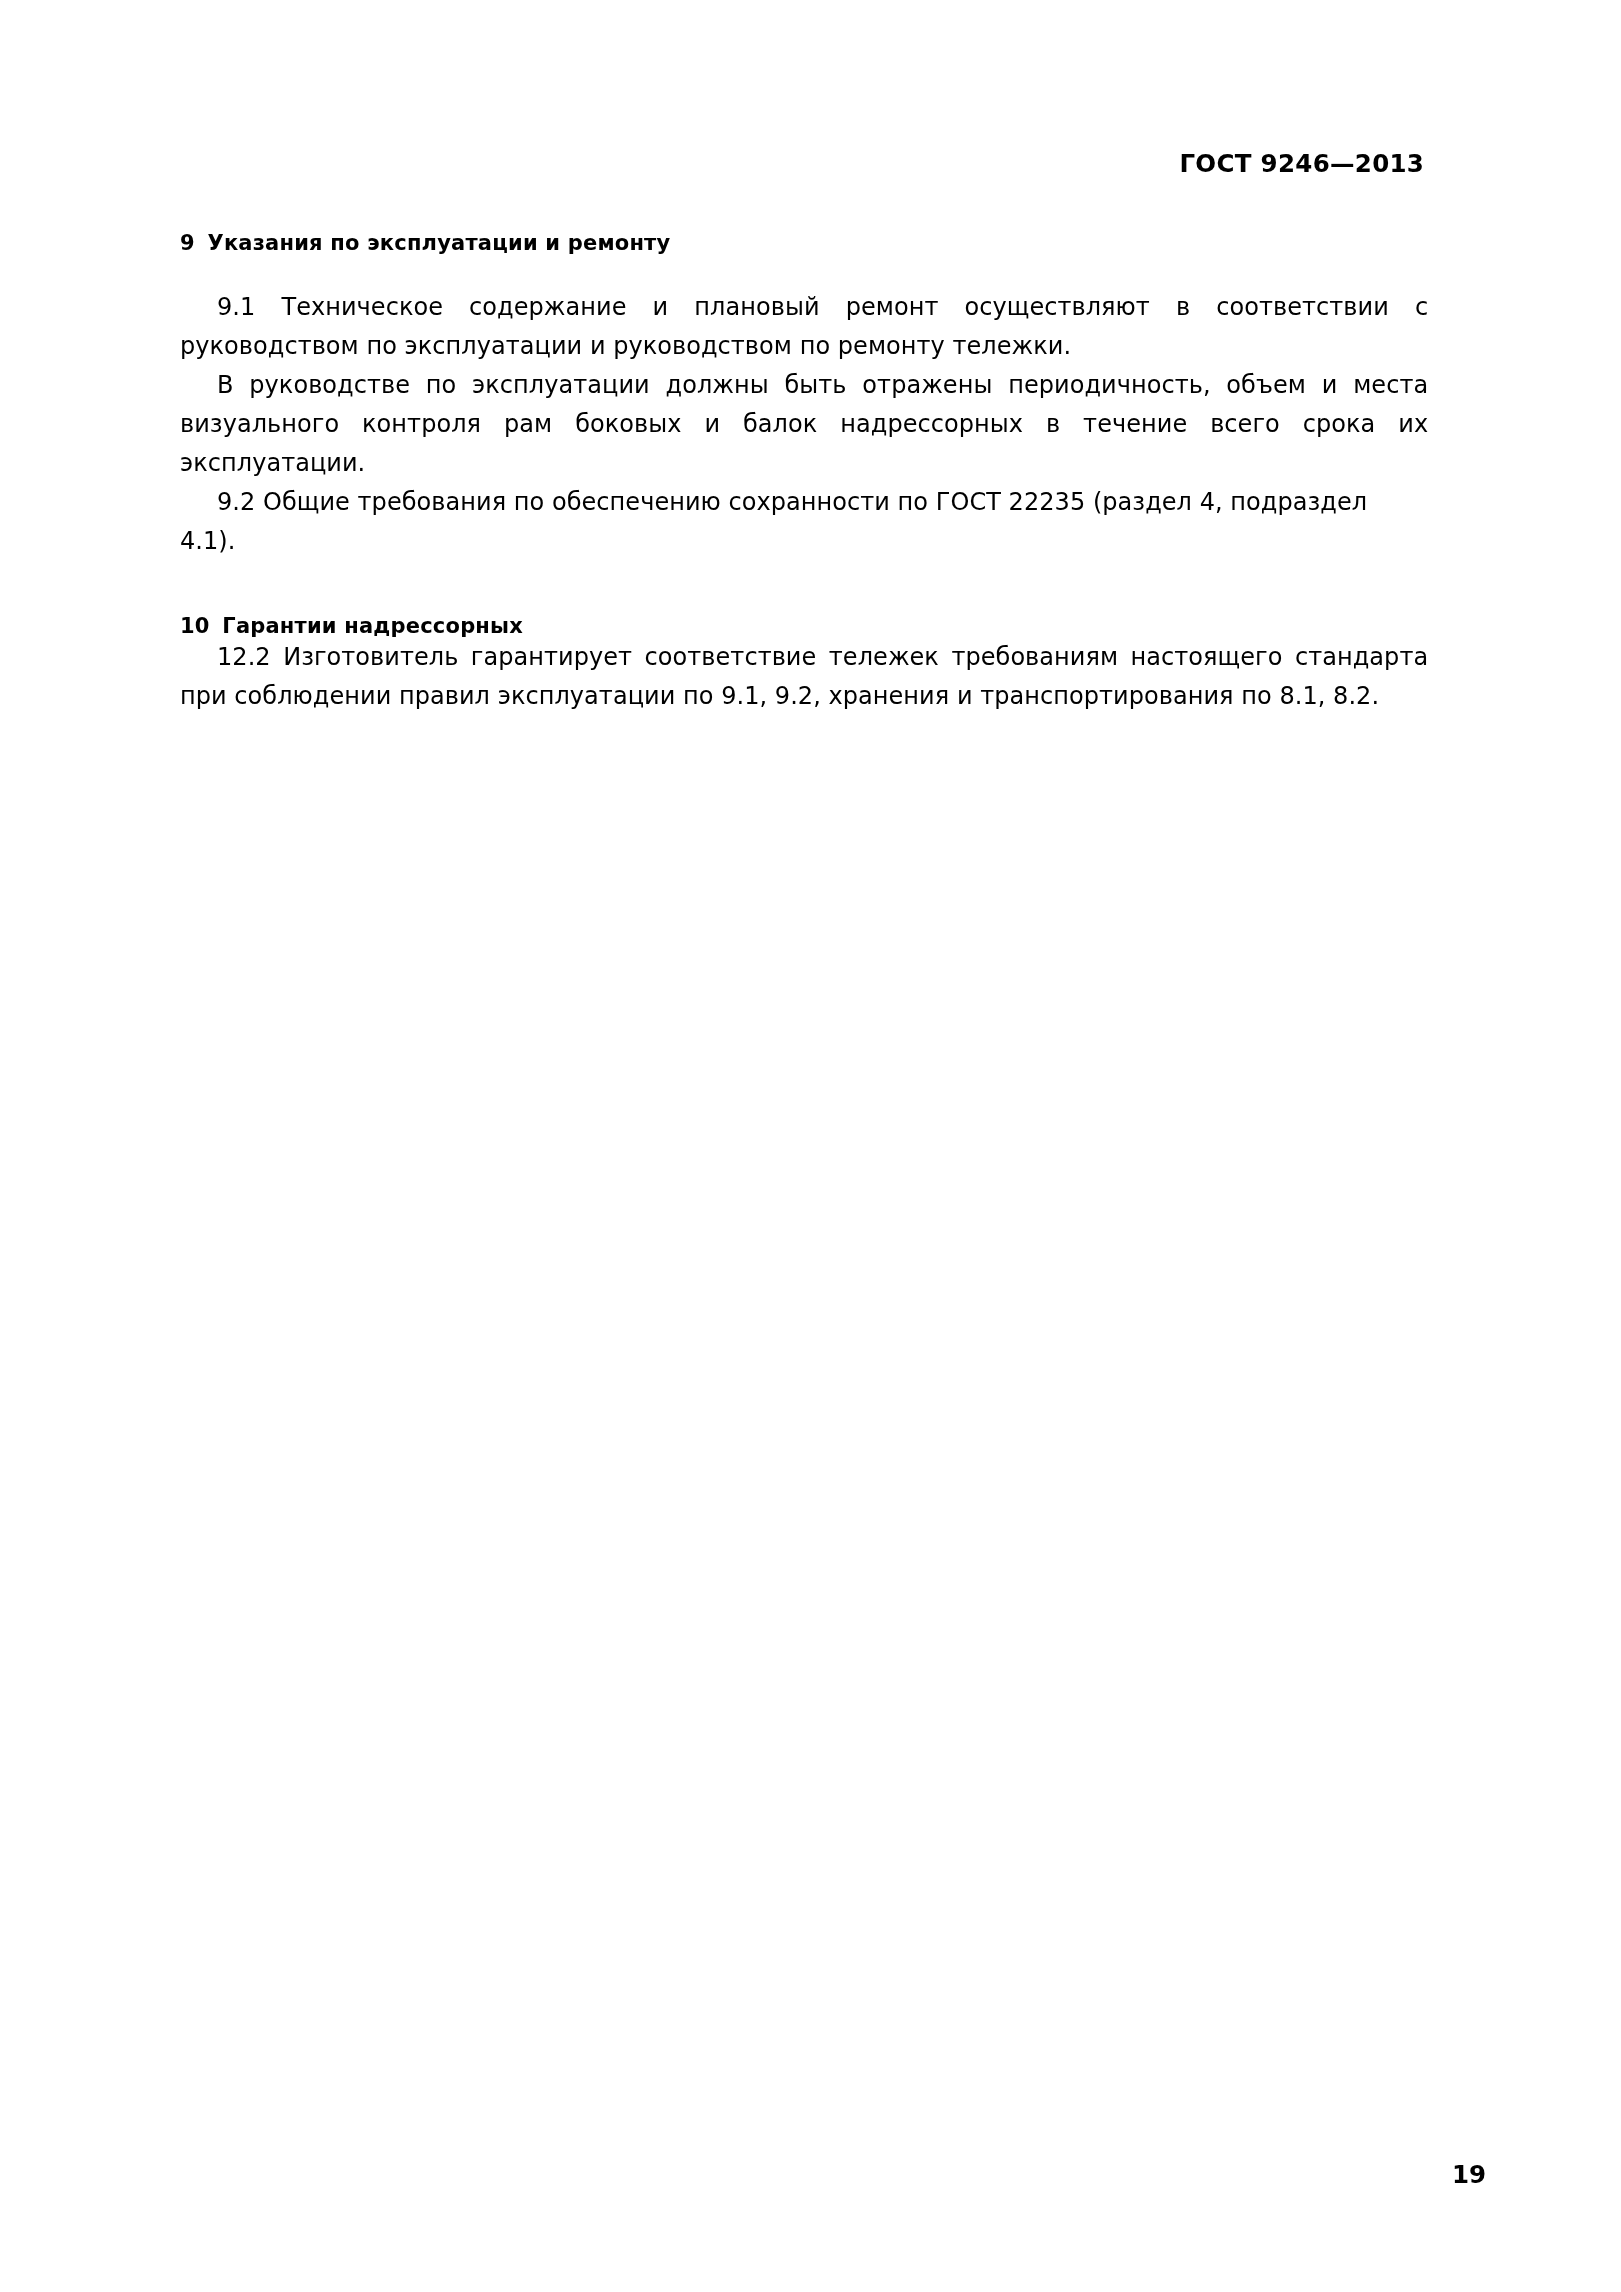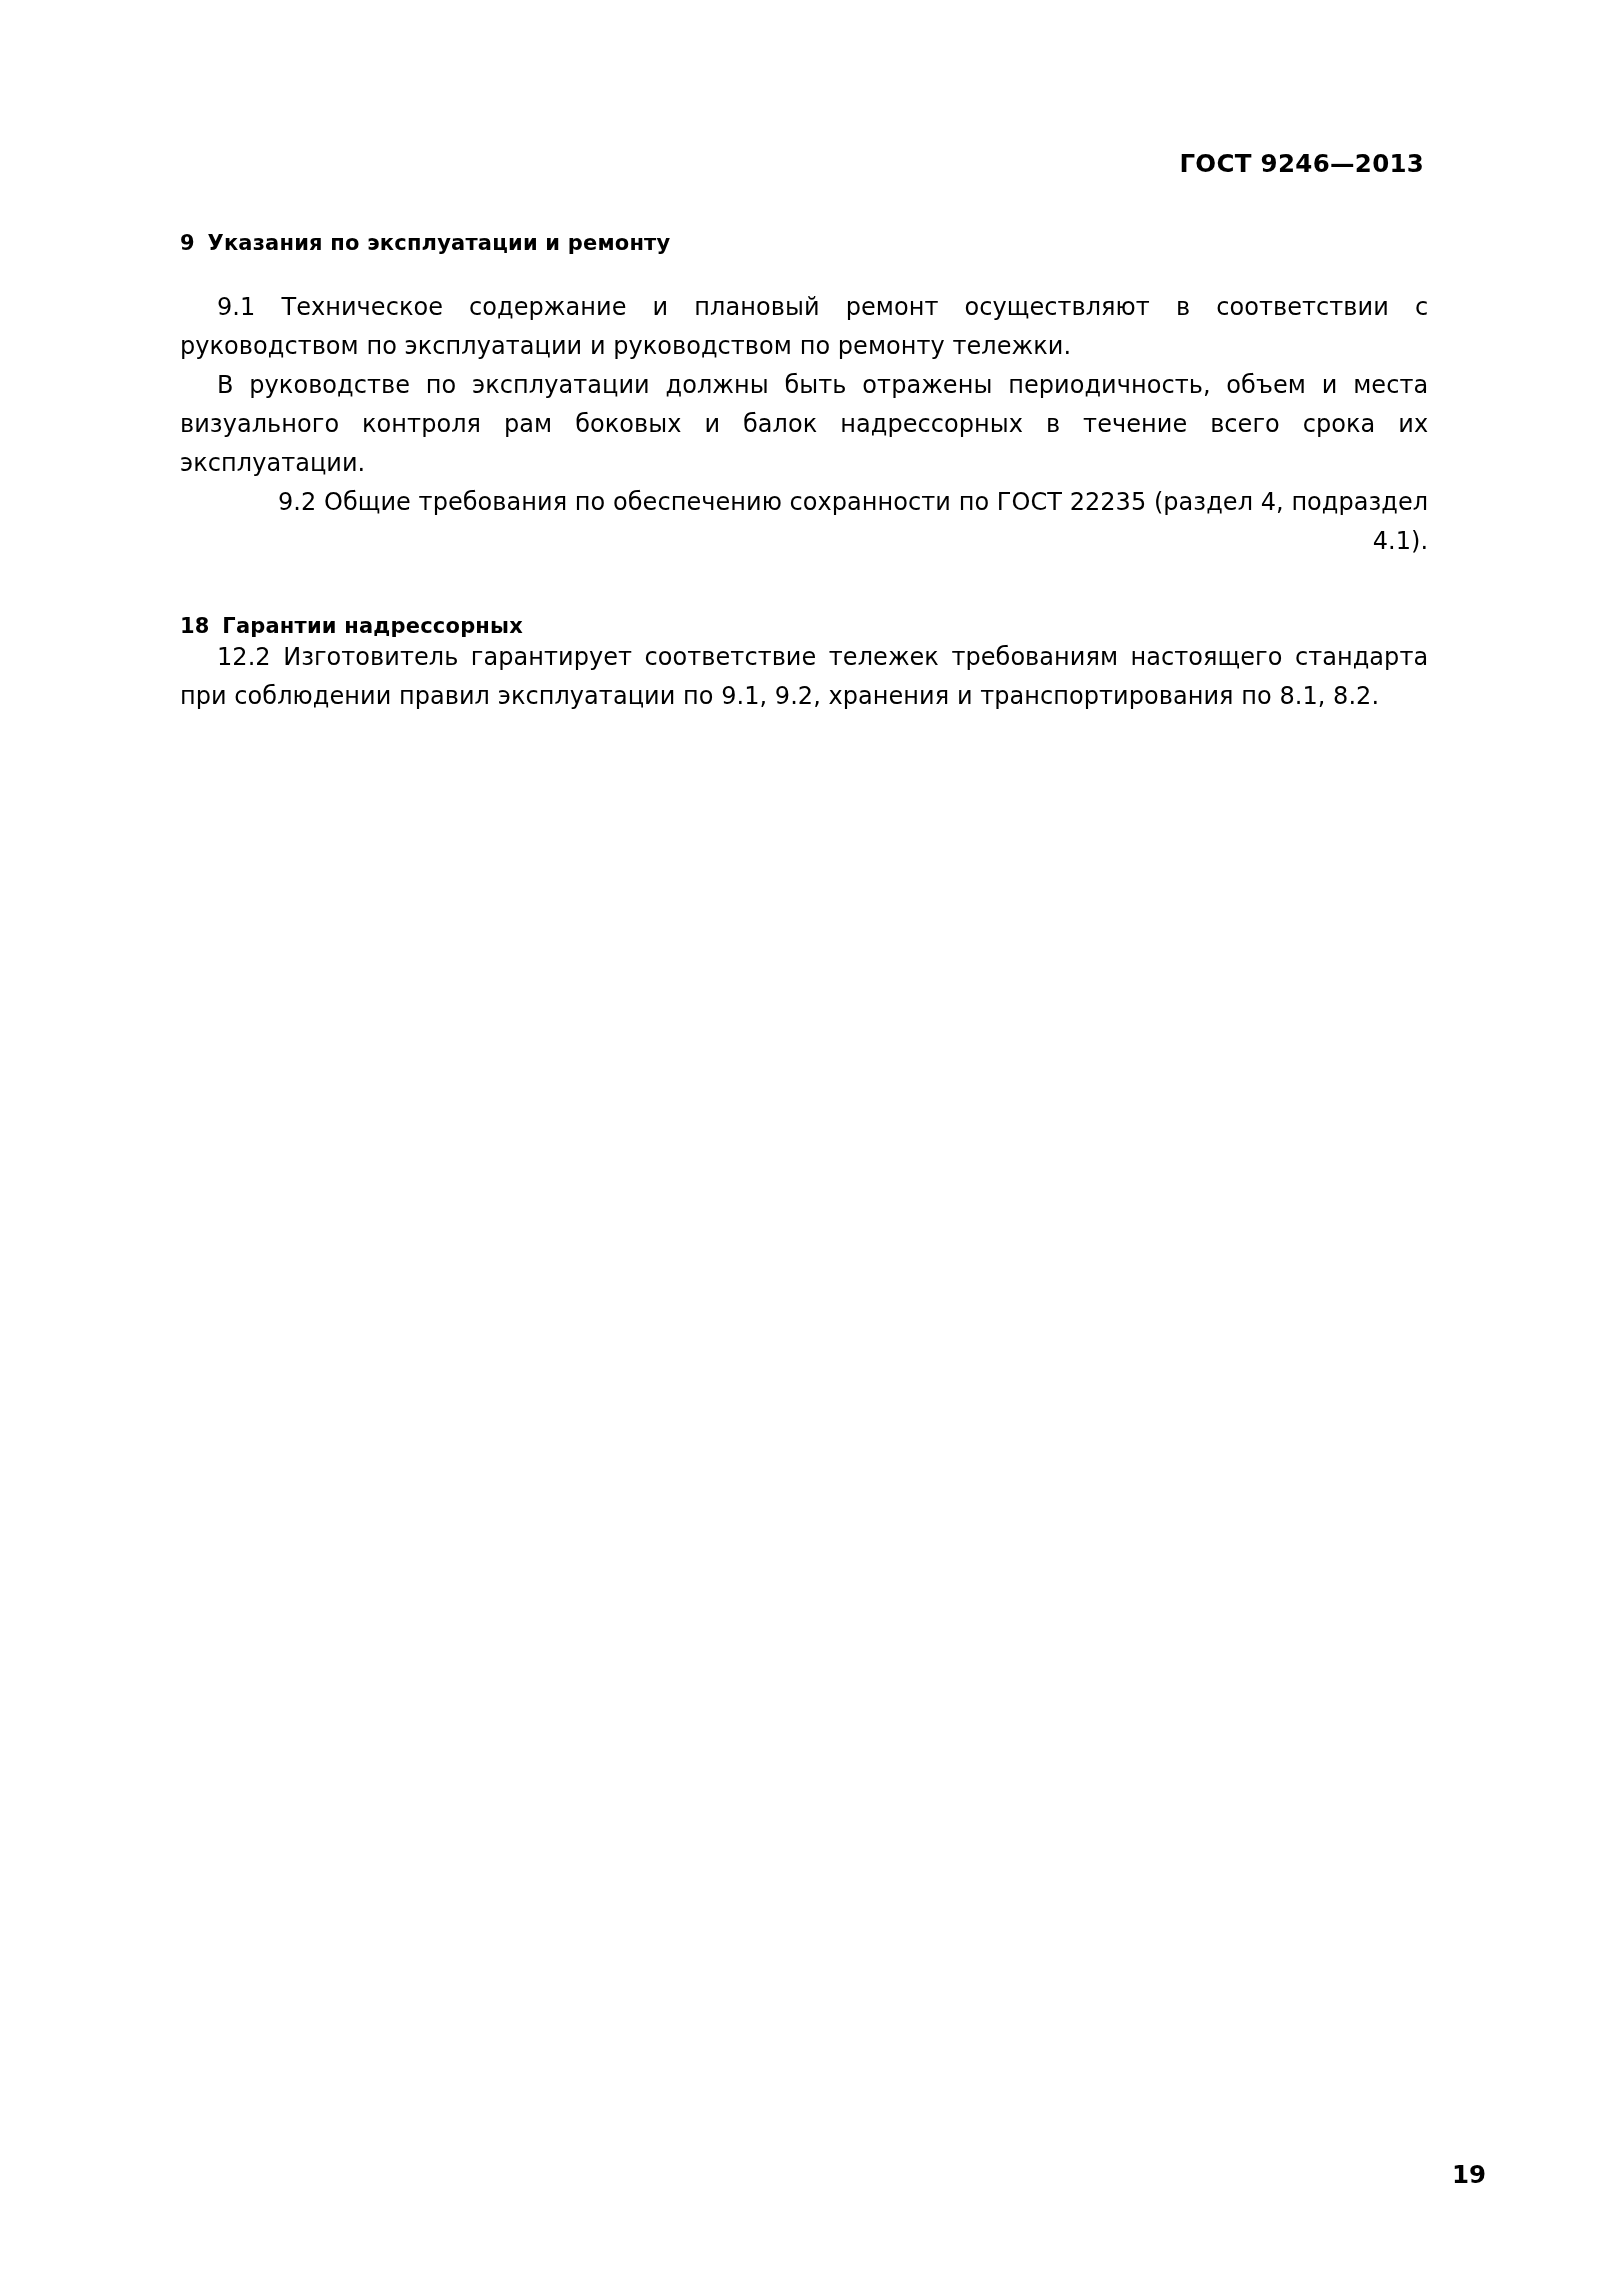--- a/index.html
+++ b/index.html
@@ -57,21 +57,21 @@
     letter-spacing: 0.05px;
   }
   .para.first-of-section {
     margin-top: 33px;
   }
   .para .indent {
     display: inline-block;
     width: 37px;
   }
   .para.no-justify {
-    text-align: right;
+    text-align: left;
   }
   .page-number {
     position: absolute;
     right: 135px;
     bottom: 108px;
     font-size: 24.5px;
     font-weight: bold;
   }
 </style>
 </head>
@@ -87,21 +87,21 @@
       <span class="num">9</span><span>Указания по эксплуатации и ремонту</span>
     </h2>
 
     <p class="para first-of-section"><span class="indent"></span><span>9.1  Техническое содержание и плановый ремонт осуществляют в соответствии с руководством по эксплуатации и руководством по ремонту тележки.</span></p>
 
     <p class="para"><span class="indent"></span><span>В руководстве по эксплуатации должны быть отражены периодичность, объем и места визуального контроля рам боковых и балок надрессорных в течение всего срока их эксплуатации.</span></p>
 
     <p class="para no-justify"><span class="indent"></span><span>9.2  Общие требования по обеспечению сохранности по ГОСТ 22235 (раздел 4, подраздел 4.1).</span></p>
 
     <h2 class="section-title">
-      <span class="num">18</span><span>Гарантии надрессорных</span>
+      <span class="num">10</span><span>Гарантии надрессорных</span>
     </h2>
 
 
     <p class="para"><span class="indent"></span><span>12.2  Изготовитель гарантирует соответствие тележек требованиям настоящего стандарта при соблюдении правил эксплуатации по 9.1, 9.2, хранения и транспортирования по 8.1, 8.2.</span></p>
 
   </div>
 
   <div class="page-number">19</div>
 
 </div>

